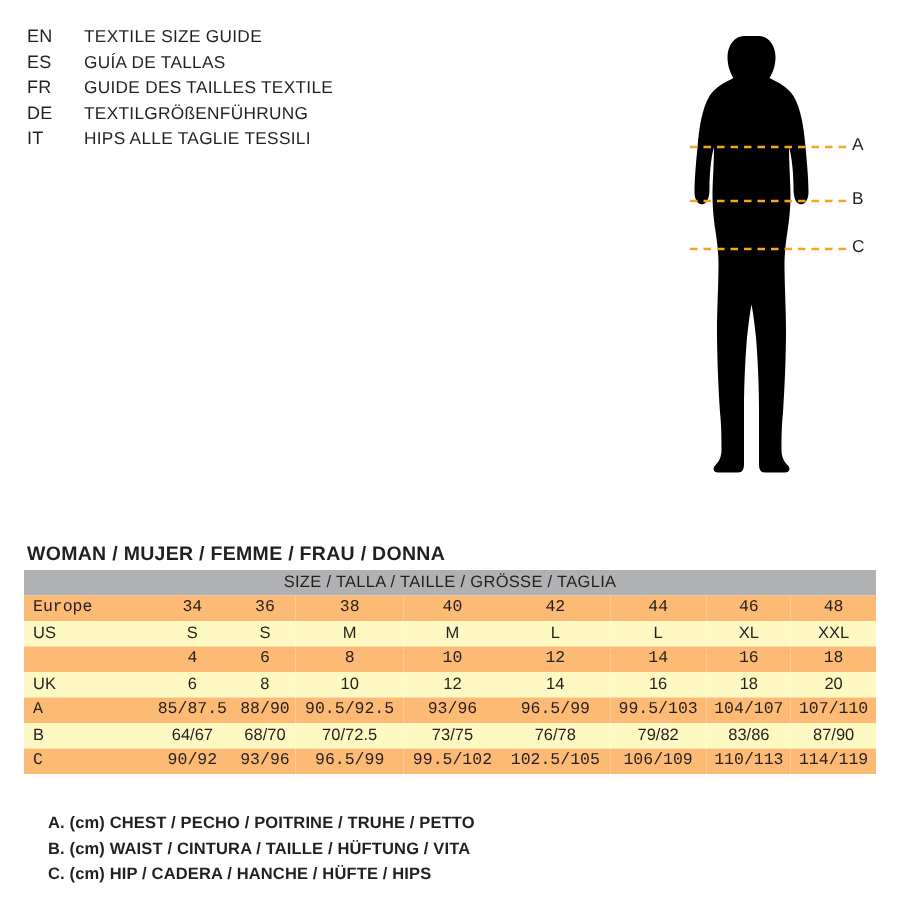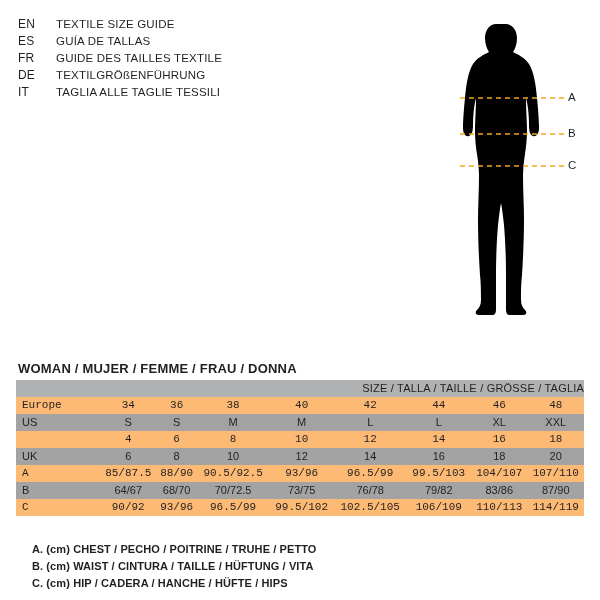--- a/index.html
+++ b/index.html
@@ -90,26 +90,26 @@
     height: 17px;
     line-height: 17px;
     text-align: center;
     font-weight: normal;
     font-size: 11px;
   }
   table.size-table tr.header-row {
     background: #b0b1b3;
   }
   table.size-table tr.header-row td {
-    text-align: right;
+    text-align: center;
     padding-left: 0;
     letter-spacing: 0.2px;
   }
   table.size-table tr.band td {
-    background: #a3a3a3;
+    background: #fef9c3;
   }
   table.size-table tr.plain td {
     background: #fdba74;
     font-family: Liberation Mono, monospace;
   }
   table.size-table td.rowlabel {
     text-align: left;
     padding-left: 6px;
     width: 78px;
   }
@@ -146,21 +146,21 @@
     <div class="lang-row">
       <span class="lang-code">FR</span>
       <span class="lang-text">GUIDE DES TAILLES TEXTILE</span>
     </div>
     <div class="lang-row">
       <span class="lang-code">DE</span>
       <span class="lang-text">TEXTILGRÖßENFÜHRUNG</span>
     </div>
     <div class="lang-row">
       <span class="lang-code">IT</span>
-      <span class="lang-text">TAGLIA ALLE TAGLIE TESSILI</span>
+      <span class="lang-text">HIPS ALLE TAGLIE TESSILI</span>
     </div>
   </div>
 
   <div class="figure-wrap">
     <svg class="figure-svg" width="170" height="360" viewBox="0 0 170 360">
 
       <path fill="#000000" d="
         M62,16
         c-6,0 -11,6 -11,14
         c0,6 2,11 4,14

